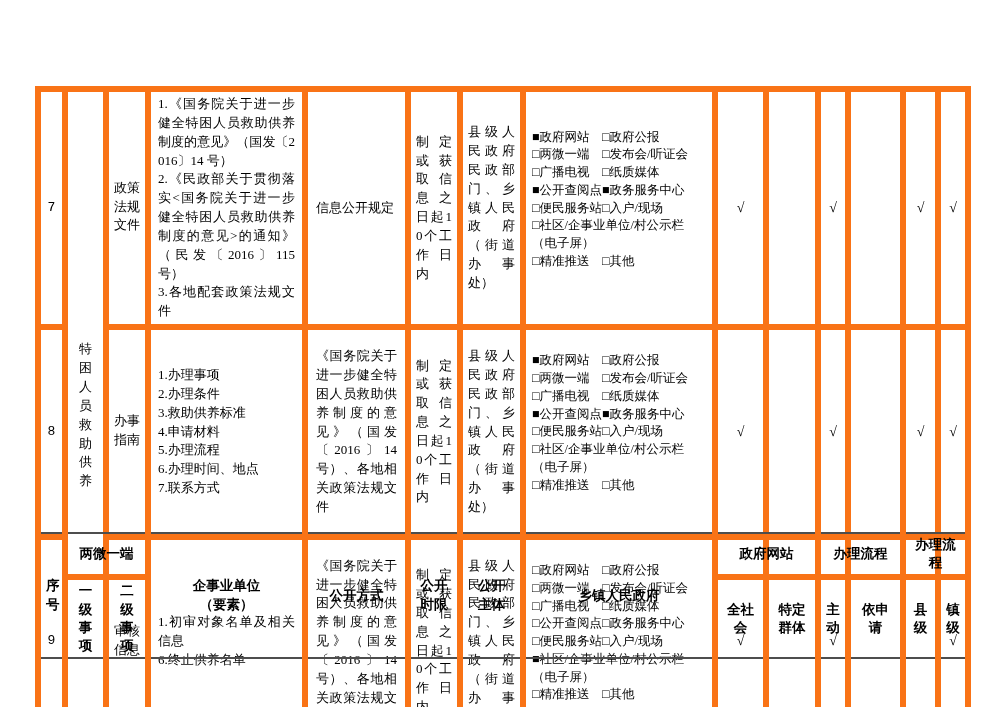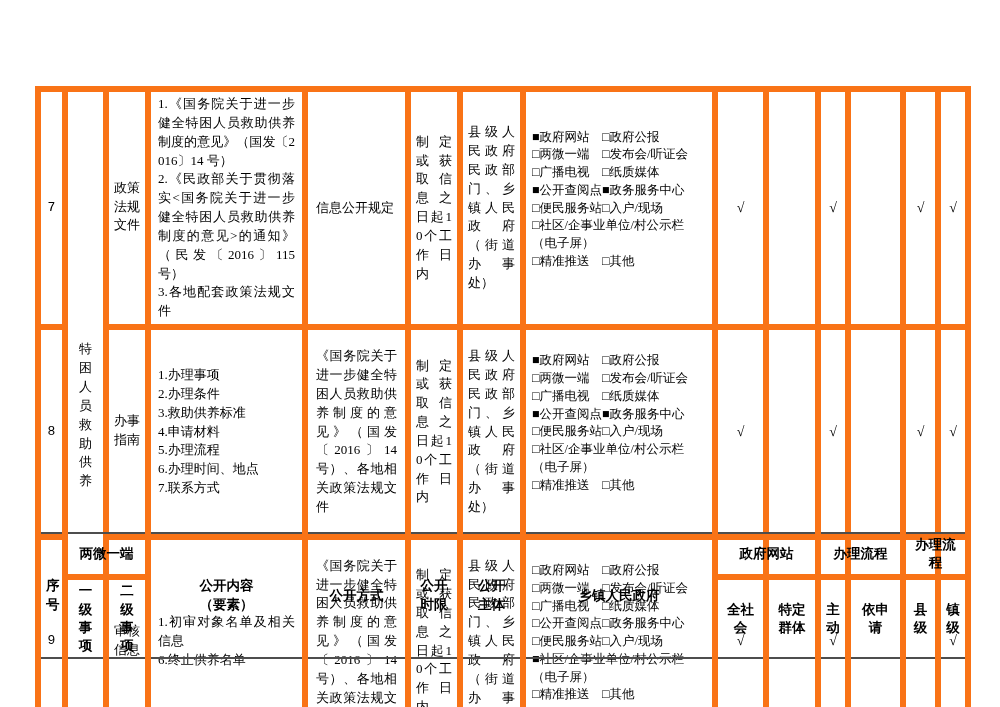--- a/index.html
+++ b/index.html
@@ -180,21 +180,21 @@
         <col style="width:55px">
       <col style="width:35px">
         <col style="width:30px">
     </colgroup>
 
     <tbody>
         <tr class="hr1" style="height:28px">
       <td rowspan="2">序
 号</td>
       <td colspan="2">两微一端</td>
-      <td rowspan="2">公开内容
+      <td rowspan="2">企事业单位
 （要素）</td>
       <td rowspan="2">公开方式</td>
       <td rowspan="2">公开
 时限</td>
       <td rowspan="2">公开
 主体</td>
       <td rowspan="2">乡镇人民政府</td>
       <td colspan="2">政府网站</td>
       <td colspan="2">办理流程</td>
       <td colspan="2">办理流程</td>

